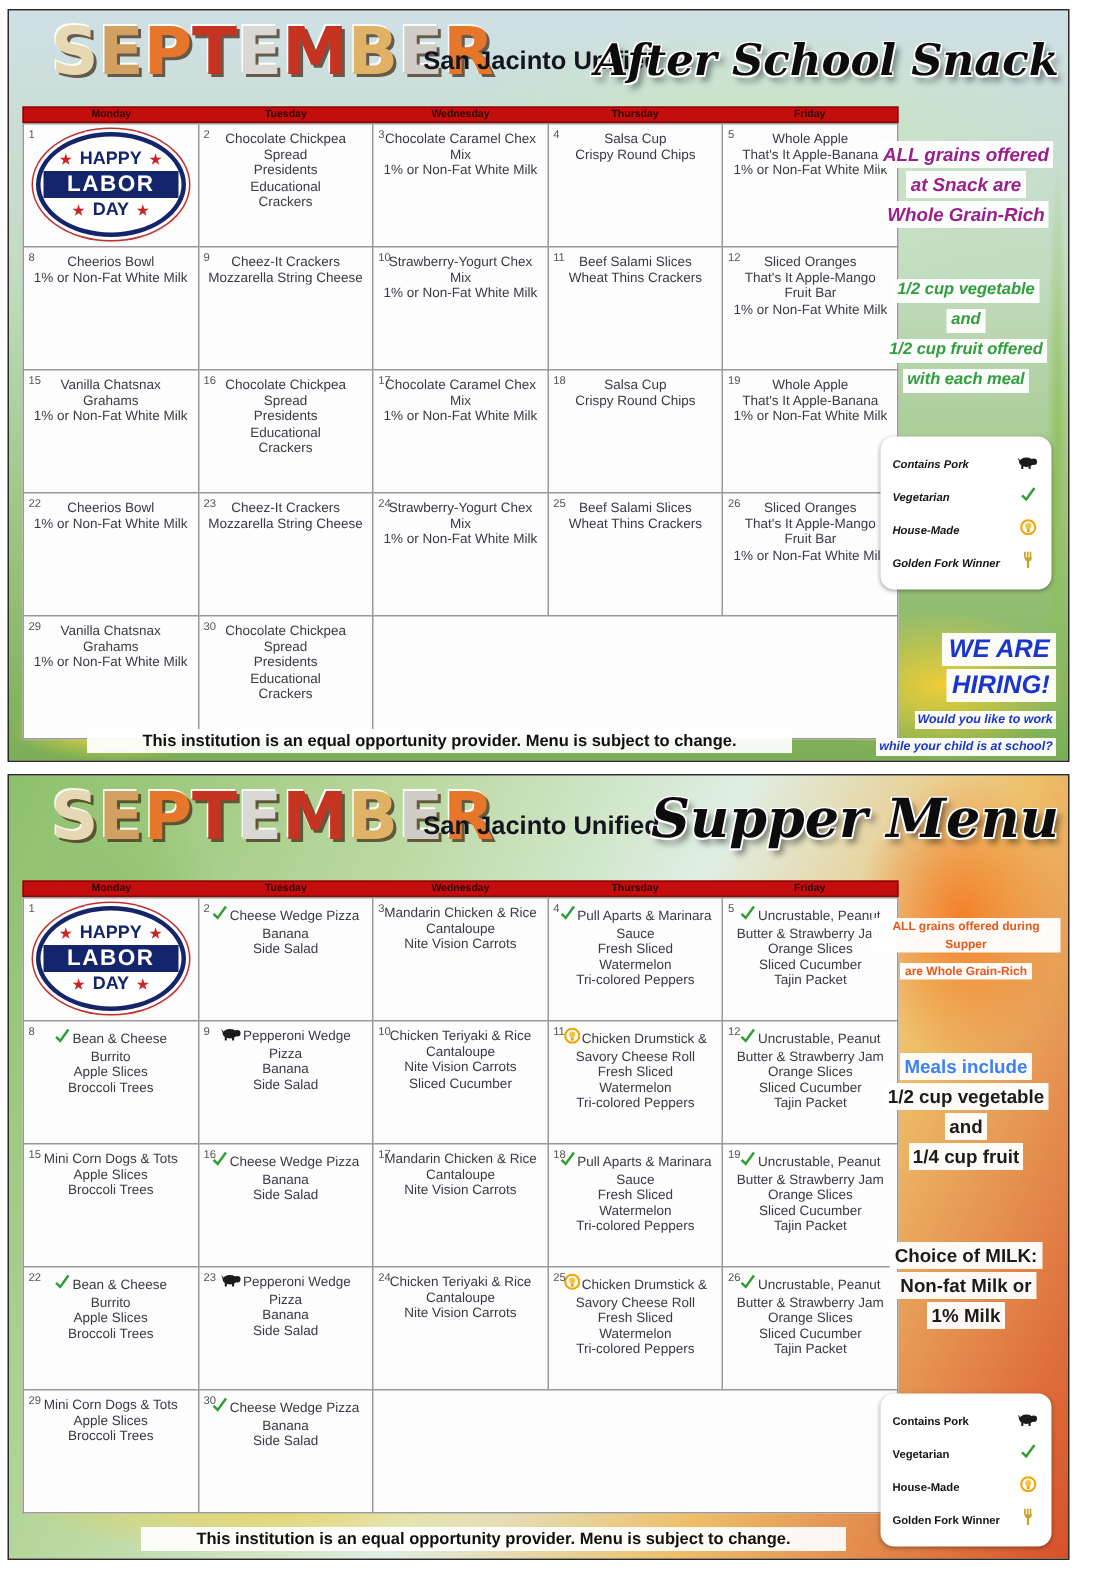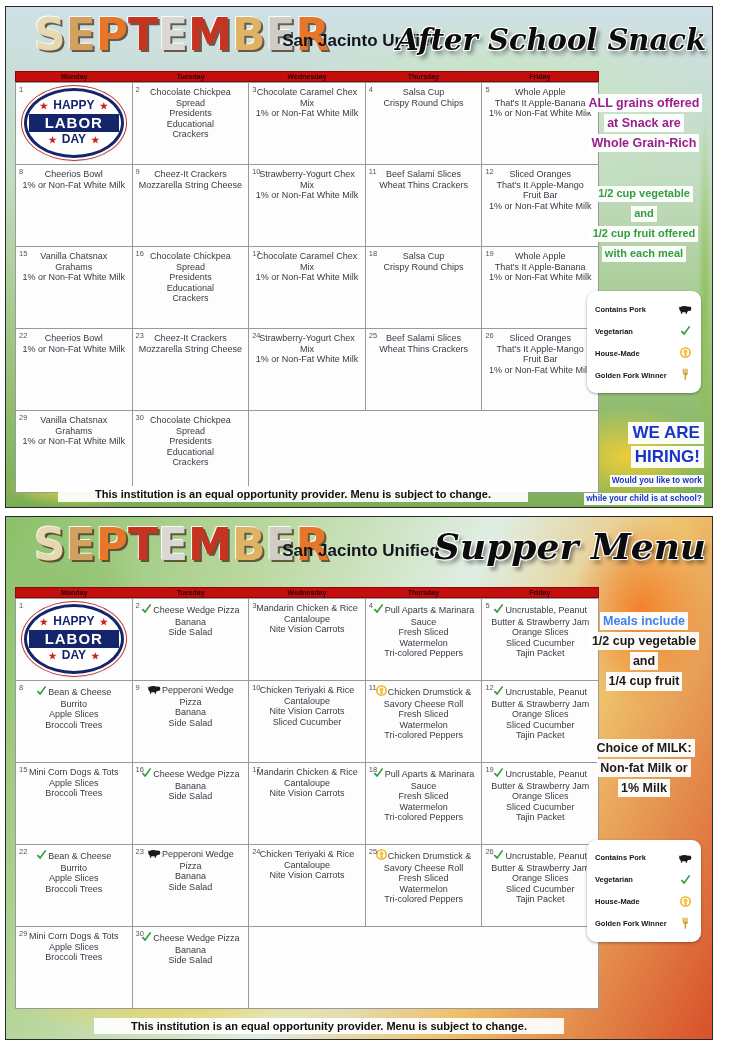--- a/index.html
+++ b/index.html
@@ -55,21 +55,21 @@
     display:flex; flex-direction:column; justify-content:center; text-align:center; }
   .badge .b-top, .badge .b-bot { font-size:12px; font-weight:bold; color:#15256b; line-height:1.15; }
   .badge .star { color:#cc2222; font-size:9px; padding:0 2px; }
   .badge .b-mid { background:#15256b; color:#fff; font-weight:bold; font-size:15px; letter-spacing:1px; line-height:1.2; margin:1px 2px; }
 
   .footer { position:absolute; bottom:5px; background:rgba(255,255,255,.93); text-align:center; font-weight:bold; font-size:11px; color:#101010; padding:2px 4px; white-space:nowrap; }
   #panel-0 .footer { left:52px; width:470px; }
   #panel-1 .footer { left:88px; width:470px; }
 
   .sidebar { position:absolute; right:5px; width:126px; display:flex; flex-direction:column; align-items:center; }
-  #panel-0 .sidebar { top:72px; }
+  #panel-0 .sidebar { top:72px;font-style:italic; }
   #panel-1 .sidebar { top:80px; }
   .note { text-align:center; }
   .note .note-line { display:inline-block; background:rgba(255,255,255,.95); padding:0 3px; font-weight:bold; margin:1px 0; line-height:1.45; }
   .note.lg .note-line { font-size:12.5px; }
   .note.md .note-line { font-size:11px; }
   .note.xs .note-line { font-size:8px; }
   #panel-0 .note:nth-child(1) { margin-top:14px; }
   #panel-0 .note + .note { margin-top:30px; }
   #panel-0 .legend-card { margin-top:28px; }
   #panel-0 .hiring { margin-top:28px; }
@@ -553,20 +553,21 @@
                   <path d="M2 9 L6 13 L14 2" stroke="#2e9e34" stroke-width="2.4" fill="none"></path>
                 </svg></span>Cheese Wedge Pizza</div>
             <div class="food-line">Banana</div>
             <div class="food-line">Side Salad</div>
           </div>
         </div>
         <div class="cell" style="grid-column: span 3;"></div>
       </div>
   </div>
   <div class="sidebar">
+      <div class="note xs"><span class="note-line" style="color: rgb(232, 88, 28);">ALL grains offered during Supper</span><br><span class="note-line" style="color: rgb(232, 88, 28);">are Whole Grain-Rich</span><br></div>
       <div class="note lg"><span class="note-line" style="color: #3b82f6;">Meals include</span><br><span class="note-line" style="color: rgb(27, 27, 27);">1/2 cup vegetable</span><br><span class="note-line" style="color: rgb(27, 27, 27);">and</span><br><span class="note-line" style="color: rgb(27, 27, 27);">1/4 cup fruit</span><br></div>
       <div class="note lg"><span class="note-line" style="color: rgb(27, 27, 27);">Choice of MILK:</span><br><span class="note-line" style="color: rgb(27, 27, 27);">Non-fat Milk or</span><br><span class="note-line" style="color: rgb(27, 27, 27);">1% Milk</span><br></div>
       <div class="legend-card">
         <div class="legend-row">
           <span class="legend-label">Contains Pork</span>
           <span class="legend-ic"><svg width="14" height="9" viewBox="0 0 20 13">
               <ellipse cx="9" cy="6" rx="7" ry="4.5" fill="#1b1b1b"></ellipse>
               <circle cx="16" cy="5.5" r="3.2" fill="#1b1b1b"></circle>
               <rect x="4" y="9" width="2" height="3.5" fill="#1b1b1b"></rect>
               <rect x="11" y="9" width="2" height="3.5" fill="#1b1b1b"></rect>

